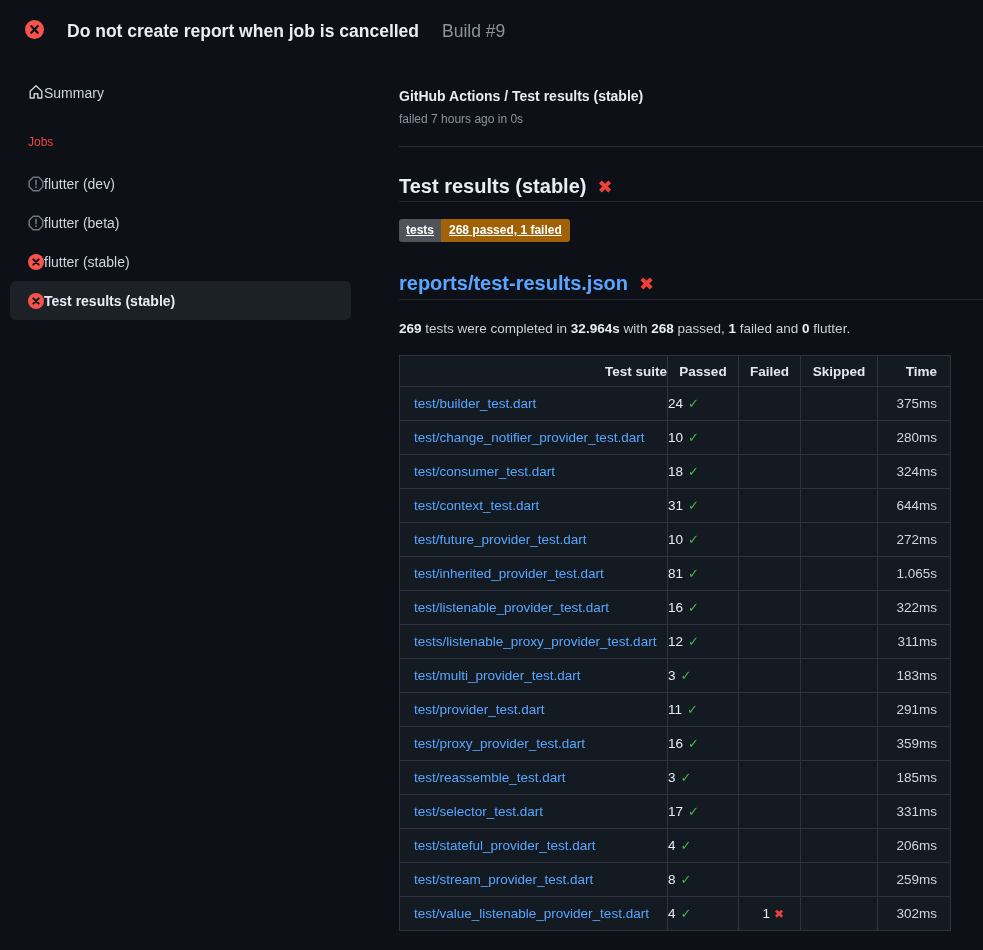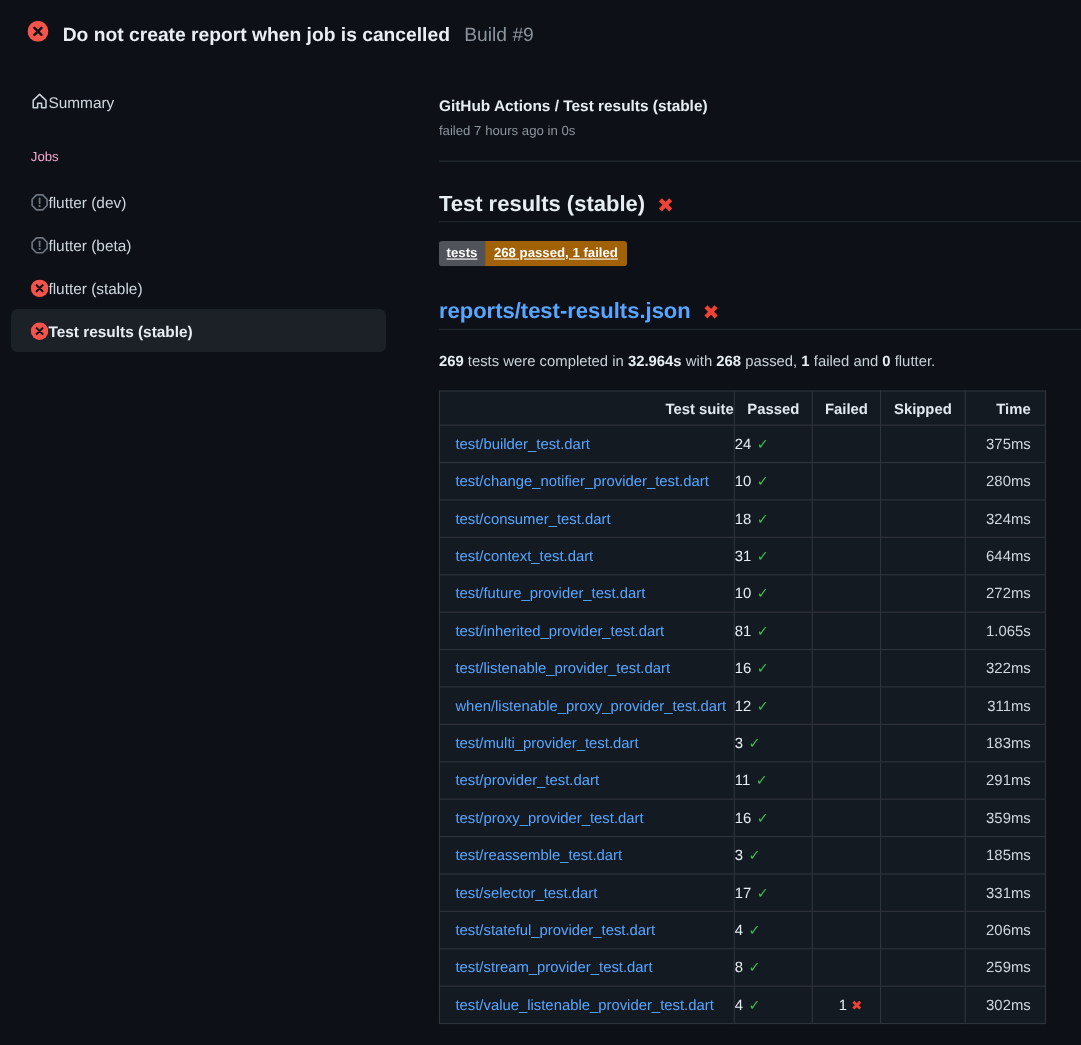--- a/index.html
+++ b/index.html
@@ -4,36 +4,36 @@
 <style>
   * { box-sizing: border-box; }
   html,body { margin:0; padding:0; }
   body {
     width:983px; height:950px; overflow:hidden;
     background:#0d1117; color:#c9d1d9;
     font-family:"Liberation Sans","DejaVu Sans",sans-serif;
   }
 
   
-  .top-header { display:flex; align-items:center; gap:13px; padding:18px 0 12px 25px; height:56px; }
+  .top-header { display:flex; align-items:center; gap:23px; padding:18px 0 12px 25px; height:56px; }
   .top-title { font-size:17.5px; font-weight:700; color:#e9eef4; }
   .top-build { font-size:17.5px; font-weight:400; color:#8b949e; }
 
   
   .layout { display:flex; align-items:flex-start; }
 
   
   .sidebar { flex:0 0 380px; width:380px; padding-top:18px; }
   .side-item {
     display:flex; align-items:center; 
     height:38px; margin:0 29px 0 10px; padding:0 18px;
     border-radius:6px; font-size:14px; color:#ced6de; cursor:pointer;
   }
   .side-item svg { flex:0 0 16px; }
-  .jobs-label { font-size:12px; color:#f9a8d4; margin:16px 0 0 28px; line-height:28px; height:28px; }
+  .jobs-label { font-size:12px; color:#ef4444; margin:16px 0 0 28px; line-height:28px; height:28px; }
   .jobs-list { margin-top:8px; }
   .jobs-list .side-item { height:39px; }
   .side-item.selected { background:#1c2128; color:#e6edf3; font-weight:700; }
 
   
   .main { flex:1; padding:30px 0 0 19px; }
   .breadcrumb { font-size:14px; font-weight:700; color:#e6edf3; line-height:20px; }
   .run-meta { font-size:12px; color:#8b949e; margin-top:5px; line-height:16px; }
   .divider { height:1px; background:#262d35; margin-top:19px; }
 
@@ -217,21 +217,21 @@
             <td class="c-time">1.065s</td>
           </tr>
           <tr>
             <td class="c-suite"><a href="#">test/listenable_provider_test.dart</a></td>
             <td class="c-passed"><span>16</span><span class="glyph-check" style="color: rgb(63, 185, 80);">✓</span></td>
             <td class="c-failed"></td>
             <td class="c-skipped"></td>
             <td class="c-time">322ms</td>
           </tr>
           <tr>
-            <td class="c-suite"><a href="#">when/listenable_proxy_provider_test.dart</a></td>
+            <td class="c-suite"><a href="#">tests/listenable_proxy_provider_test.dart</a></td>
             <td class="c-passed"><span>12</span><span class="glyph-check" style="color: rgb(63, 185, 80);">✓</span></td>
             <td class="c-failed"></td>
             <td class="c-skipped"></td>
             <td class="c-time">311ms</td>
           </tr>
           <tr>
             <td class="c-suite"><a href="#">test/multi_provider_test.dart</a></td>
             <td class="c-passed"><span>3</span><span class="glyph-check" style="color: rgb(63, 185, 80);">✓</span></td>
             <td class="c-failed"></td>
             <td class="c-skipped"></td>

